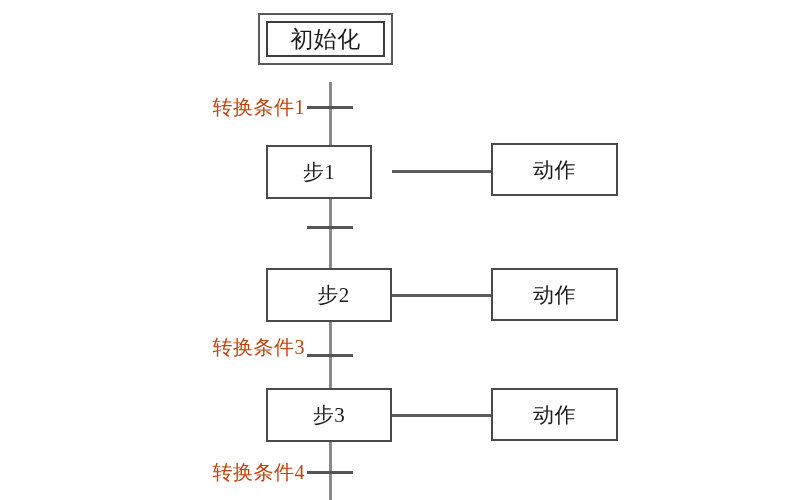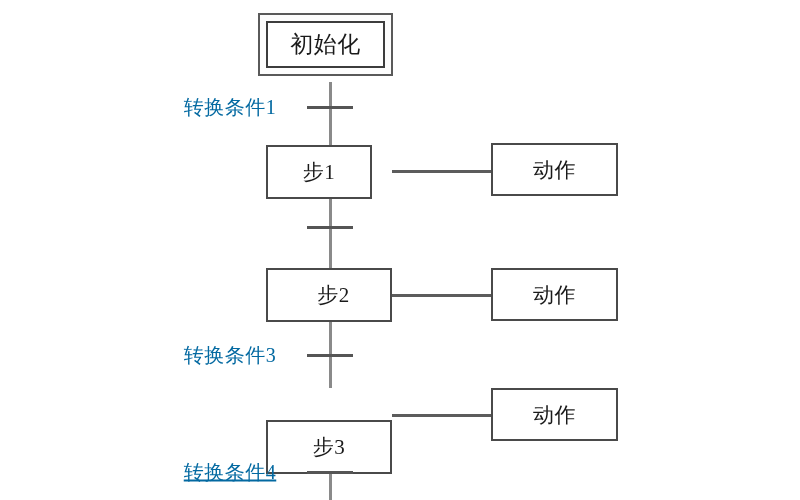--- a/index.html
+++ b/index.html
@@ -61,23 +61,23 @@
   
   .tick {
     position: absolute;
     height: 3px;
     background: #555555;
   }
 
   
   .cond-label {
     position: absolute;
-    text-align: center;
+    text-align: right;
     font-size: 20px;
-    color: #0369a1;
+    color: #c2410c;
     white-space: nowrap;
     letter-spacing: 0.5px;
     transform: translateY(-50%);
   }
 
   
   .link {
     position: absolute;
     height: 3px;
     background: #5c5c5c;
@@ -86,21 +86,21 @@
 </head>
 <body>
 
 <div id="canvas">
 
   <div class="spine" style="top:82px;  height:63px;"></div>
   <div class="spine" style="top:199px; height:69px;"></div>
   <div class="spine" style="top:322px; height:66px;"></div>
   <div class="spine" style="top:442px; height:58px;"></div>
 
-  <div class="box init-outer" style="left:258px; top:13px; width:135px; height:63px; padding:6px;">
+  <div class="box init-outer" style="left:258px; top:13px; width:135px; height:52px; padding:6px;">
     <div class="init-inner">初始化</div>
   </div>
 
   <div class="tick" style="left:307px; top:106px; width:46px;"></div>
   <div class="cond-label" style="left:155px; top:107px; width:150px;">转换条件1</div>
 
   <div class="box" style="left:266px; top:145px; width:106px; height:54px;">
     <span>步1</span>
   </div>
   <div class="link" style="left:392px; top:170px; width:99px;"></div>
@@ -112,26 +112,26 @@
 
   <div class="box" style="left:266px; top:268px; width:126px; height:54px;padding-left:9px;">
     <span>步2</span>
   </div>
   <div class="link" style="left:392px; top:294px; width:99px;"></div>
   <div class="box" style="left:491px; top:268px; width:127px; height:53px;">
     <span>动作</span>
   </div>
 
   <div class="tick" style="left:307px; top:354px; width:46px;"></div>
-  <div class="cond-label" style="left:155px; top:355px; width:150px;">转换条件3</div>
+  <div class="cond-label" style="left:155px; top:347px; width:150px;">转换条件3</div>
 
-  <div class="box" style="left:266px; top:388px; width:126px; height:54px;margin-top:32px;">
+  <div class="box" style="left:266px; top:388px; width:126px; height:54px;">
     <span>步3</span>
   </div>
   <div class="link" style="left:392px; top:414px; width:99px;"></div>
   <div class="box" style="left:491px; top:388px; width:127px; height:53px;">
     <span>动作</span>
   </div>
 
   <div class="tick" style="left:307px; top:471px; width:46px;"></div>
-  <div class="cond-label" style="left:155px; top:472px; width:150px;text-decoration:underline;">转换条件4</div>
+  <div class="cond-label" style="left:155px; top:472px; width:150px;">转换条件4</div>
 
 </div>
 
 </body></html>

